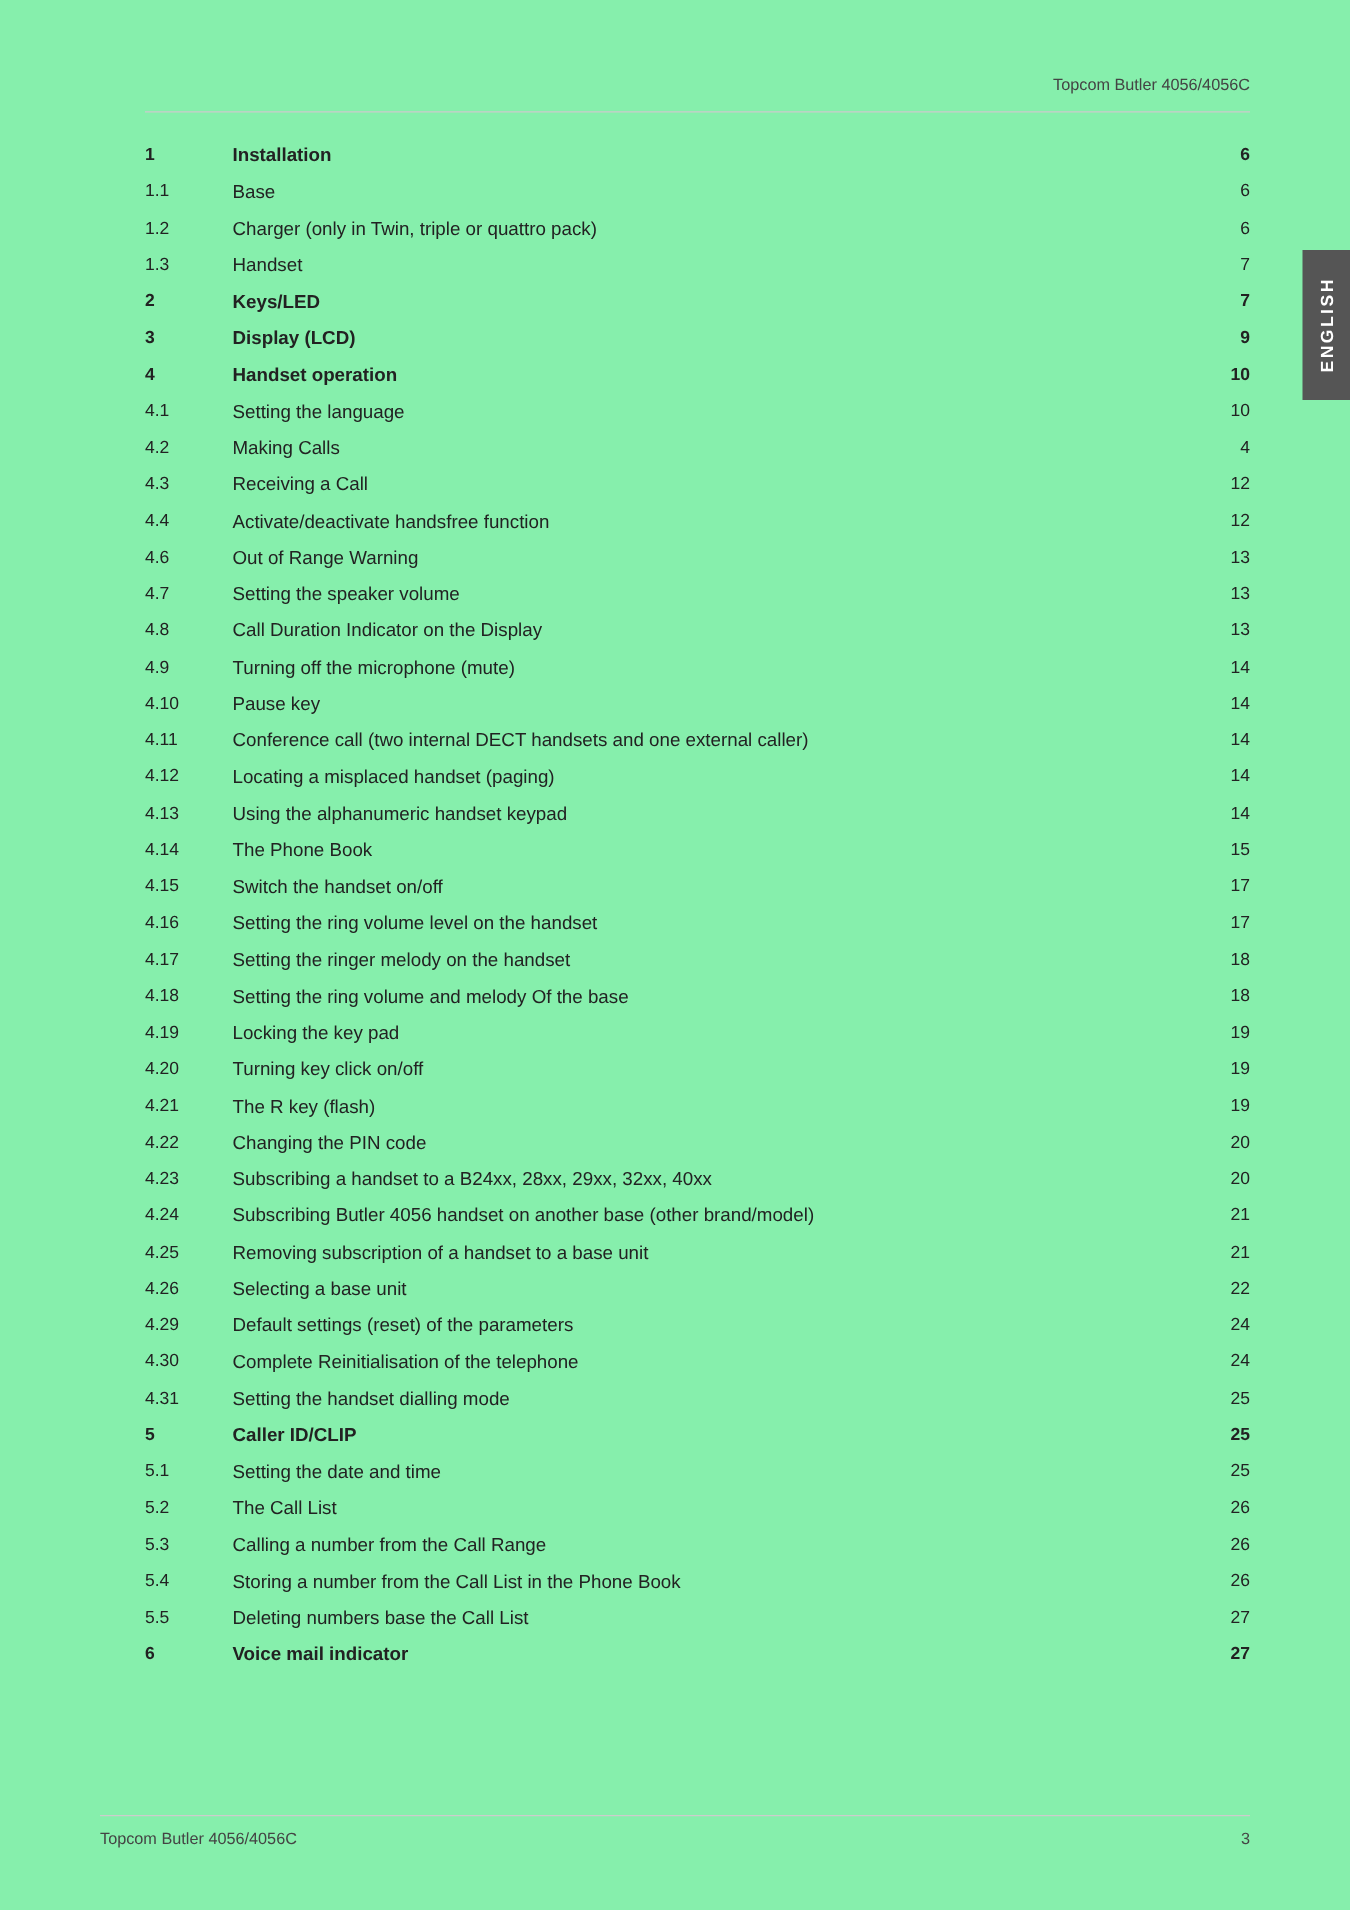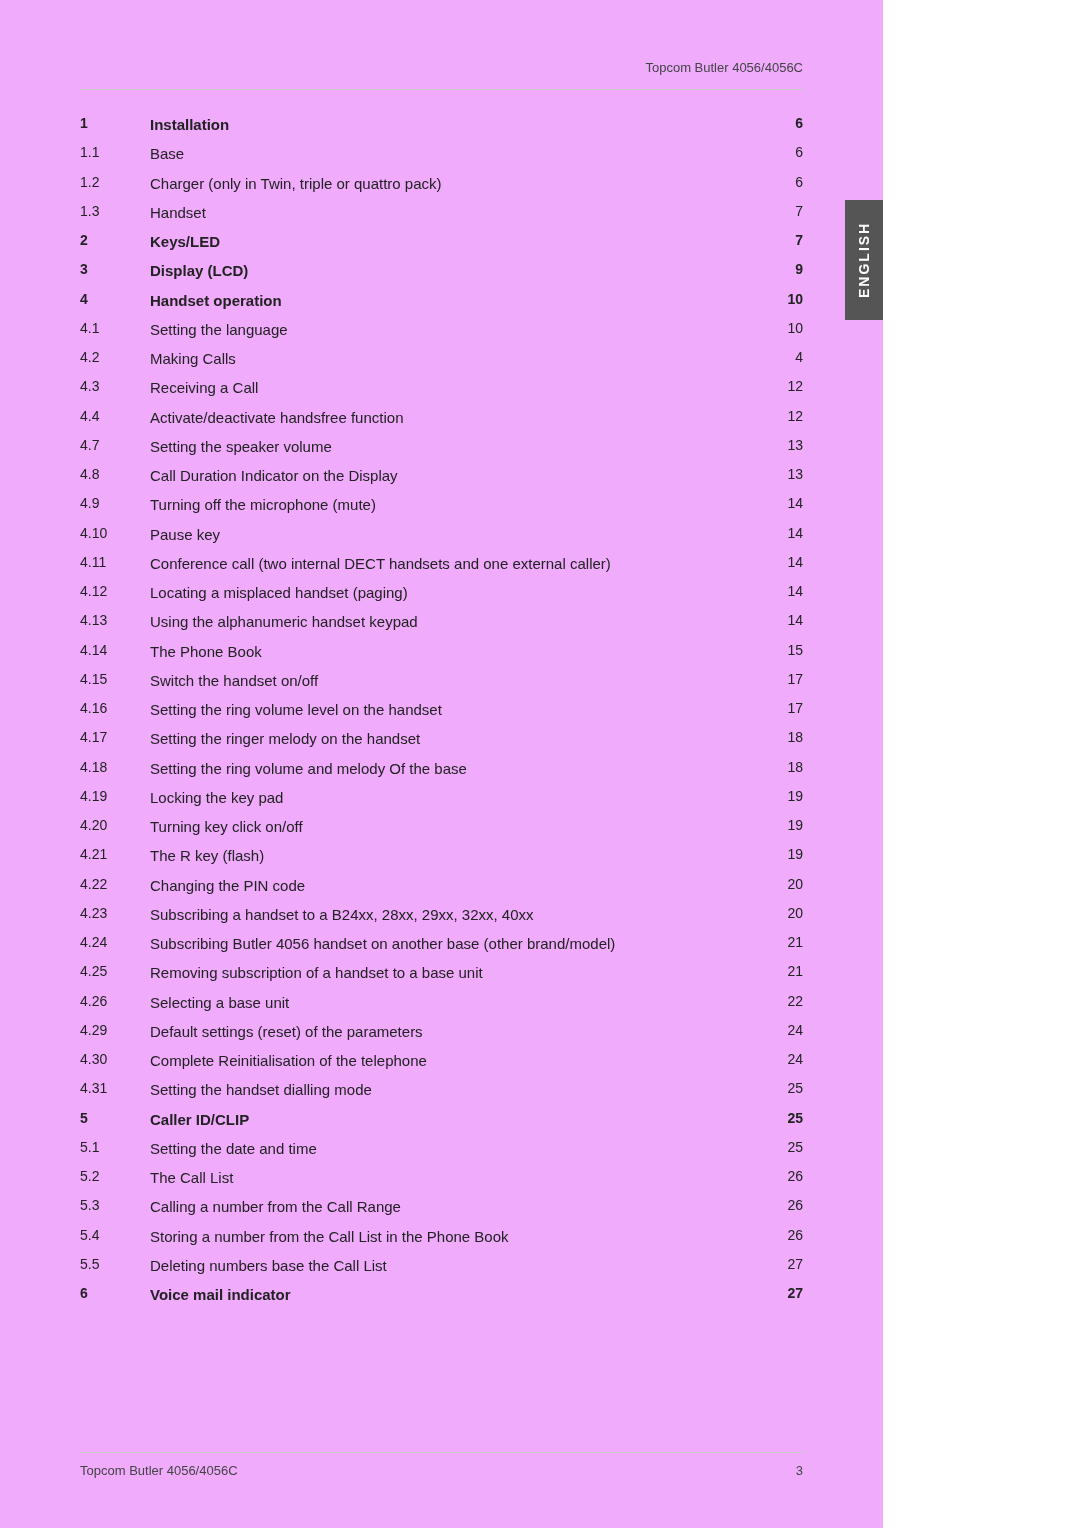--- a/index.html
+++ b/index.html
@@ -7,25 +7,25 @@
       font-family: Arial, Helvetica, sans-serif;
       font-size: 14px;
       background: #fff;
       color: #222;
       width: 1080px;
       min-height: 1528px;
       position: relative;
     }
 
     .page {
-      width: 883px;
+      width: 1080px;
       min-height: 1528px;
-      background: #f0abfc;
+      background: #86efac;
       position: relative;
-      padding: 60px 80px 60px 80px;
+      padding: 60px 80px 60px 116px;
     }
 
     .header-line {
       display: flex;
       justify-content: flex-end;
       padding-bottom: 14px;
       border-bottom: 1px solid #ccc;
       margin-bottom: 20px;
       font-size: 13px;
       color: #444;
@@ -167,20 +167,25 @@
           <td class="col-num">4.3</td>
           <td class="col-title">Receiving a Call</td>
           <td class="col-page">12</td>
         </tr>
         <tr>
           <td class="col-num">4.4</td>
           <td class="col-title">Activate/deactivate handsfree function</td>
           <td class="col-page">12</td>
         </tr>
         <tr>
+          <td class="col-num">4.6</td>
+          <td class="col-title">Out of Range Warning</td>
+          <td class="col-page">13</td>
+        </tr>
+        <tr>
           <td class="col-num">4.7</td>
           <td class="col-title">Setting the speaker volume</td>
           <td class="col-page">13</td>
         </tr>
         <tr>
           <td class="col-num">4.8</td>
           <td class="col-title">Call Duration Indicator on the Display</td>
           <td class="col-page">13</td>
         </tr>
         <tr>

